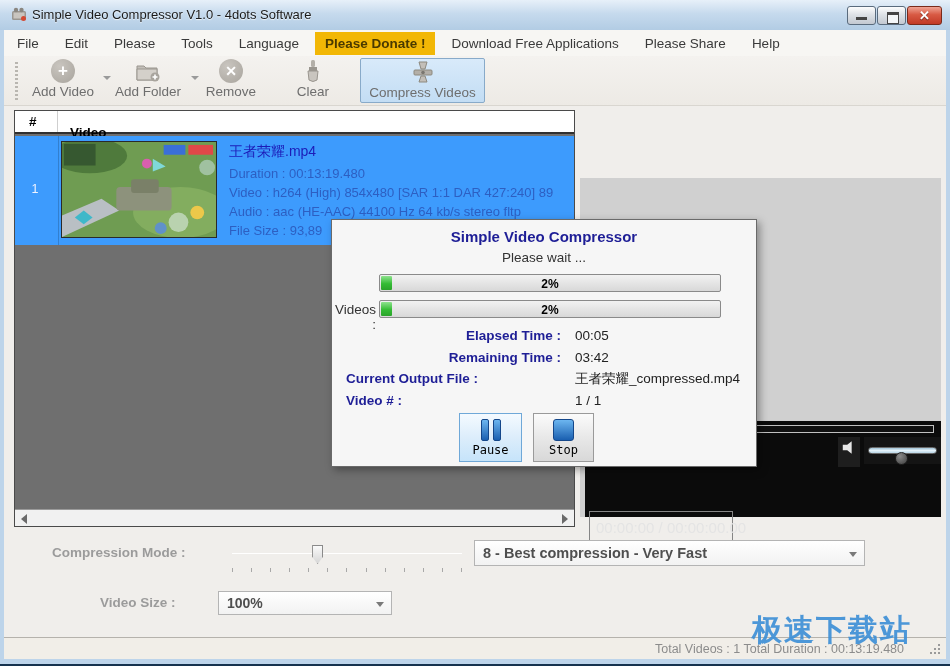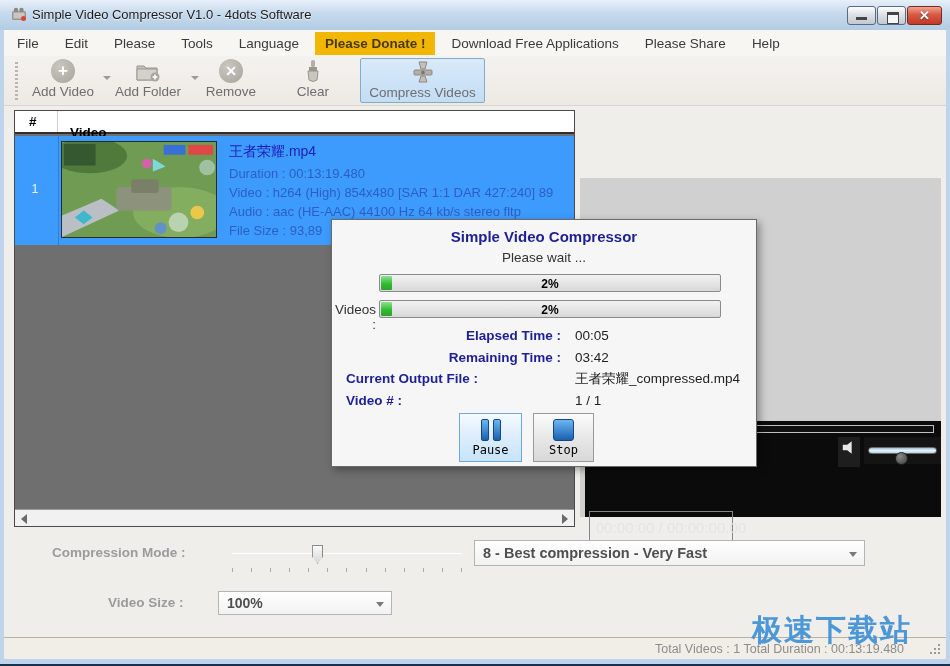--- a/index.html
+++ b/index.html
@@ -105,21 +105,21 @@
     background:linear-gradient(#fbfbfb,#e8e8e8 50%,#d8d8d8); }
   .pause-glyph { margin-top:5px; height:22px; display:flex; gap:4px; }
   .pause-glyph span { width:8px; height:22px; border-radius:2px;
     background:linear-gradient(#6cb6f0,#1a5fb0); border:1px solid #14478a; }
   .stop-glyph { margin-top:5px; width:21px; height:22px; border-radius:3px;
     background:linear-gradient(#6cb6f0,#1a5fb0); border:1px solid #14478a; }
   .dlg-btn .blabel { margin-top:2px; font-family:"DejaVu Sans Mono", monospace; font-size:12px; color:#000; }
   
   .set-label { position:absolute; font-size:13.5px; font-weight:bold; color:#9b9b9b; }
   .lbl-mode { left:52px; top:545px;text-align:center; }
-  .lbl-size { left:108px; top:595px; }
+  .lbl-size { left:100px; top:595px; }
   .slider { position:absolute; left:232px; top:545px; width:230px; height:28px; }
   .slider-track { position:absolute; left:0; top:8px; width:100%; height:1px; background:#9a9a9a;
     border-bottom:1px solid #fff; }
   .slider-thumb { position:absolute; top:0; width:11px; height:19px; margin-left:-5px;
     background:linear-gradient(#fafafa,#d6d6d6); border:1px solid #8a8a8a;
     clip-path:polygon(0 0,100% 0,100% 62%,50% 100%,0 62%); }
   .ticks { position:absolute; left:0; top:23px; width:100%; display:flex; justify-content:space-between; }
   .ticks i { width:1px; height:4px; background:#a8a8a8; }
   .combo { position:absolute; background:linear-gradient(#ffffff,#f2f2f2); border:1px solid #b4b4b4;
     font-size:14.5px; font-weight:bold; color:#4f4f4f; }

